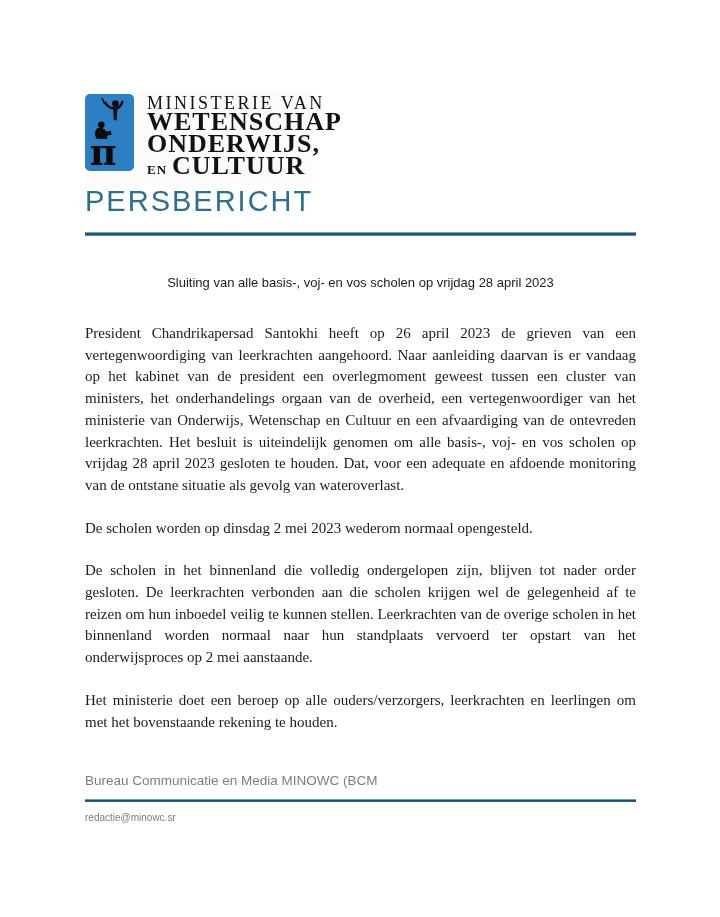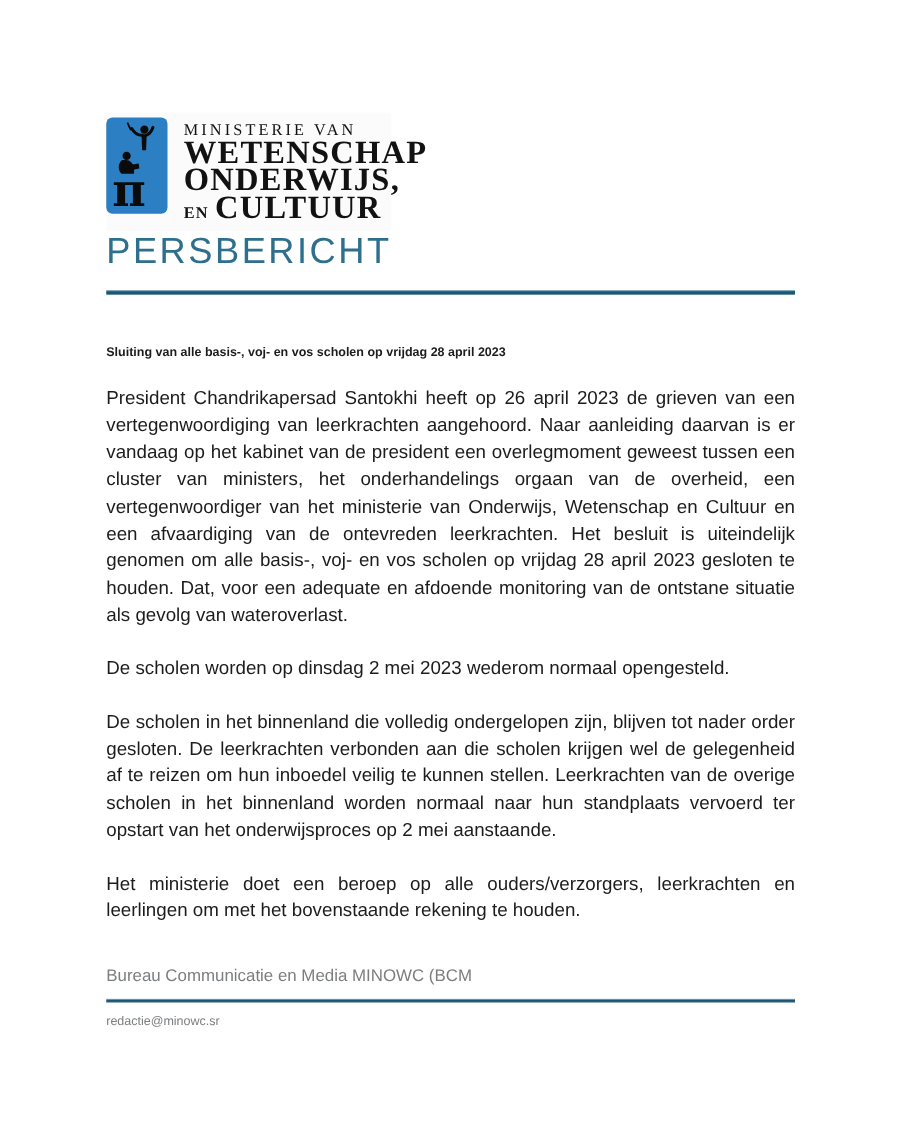--- a/index.html
+++ b/index.html
@@ -34,21 +34,21 @@
     height: 77px;
     background: #2c7fc2;
     border-radius: 5px;
     flex: 0 0 auto;
     display: flex;
     align-items: center;
     justify-content: center;
   }
   .logo-text { font-family: "Liberation Serif", serif; color: #121212; padding-top: 2px; }
   .logo-small {
-    font-size: 13px;
+    font-size: 18px;
     letter-spacing: 2.5px;
     font-weight: 500;
     line-height: 15px;
     font-family: Liberation Serif, serif;
   }
   .logo-big {
     font-size: 26px;
     font-weight: 700;
     letter-spacing: 1px;
     line-height: 22px;
@@ -66,26 +66,26 @@
   }
   .rule {
     margin-top: 14px;
     height: 4px;
     background: linear-gradient(to bottom, #a9c8d8 0%, #1d5672 35%, #1d5672 75%, #8fb8cb 100%);
   }
 
   
   .headline {
     margin-top: 37px;
-    text-align: left;
-    font-weight: bold;
-    font-size: 10px;
+    text-align: center;
+    font-weight: normal;
+    font-size: 13px;
     line-height: 20px;
   }
-  .body-text { margin-top: 15px; }
+  .body-text { margin-top: 30px; font-family: Liberation Serif, serif; }
   .para {
     font-size: 15px;
     line-height: 21.7px;
     text-align: justify;
     margin-bottom: 21px;
   }
 
   
   .footer { position: absolute; left: 85px; top: 748px; width: 551px; margin-top: 24px; }
   .footer-dept {

